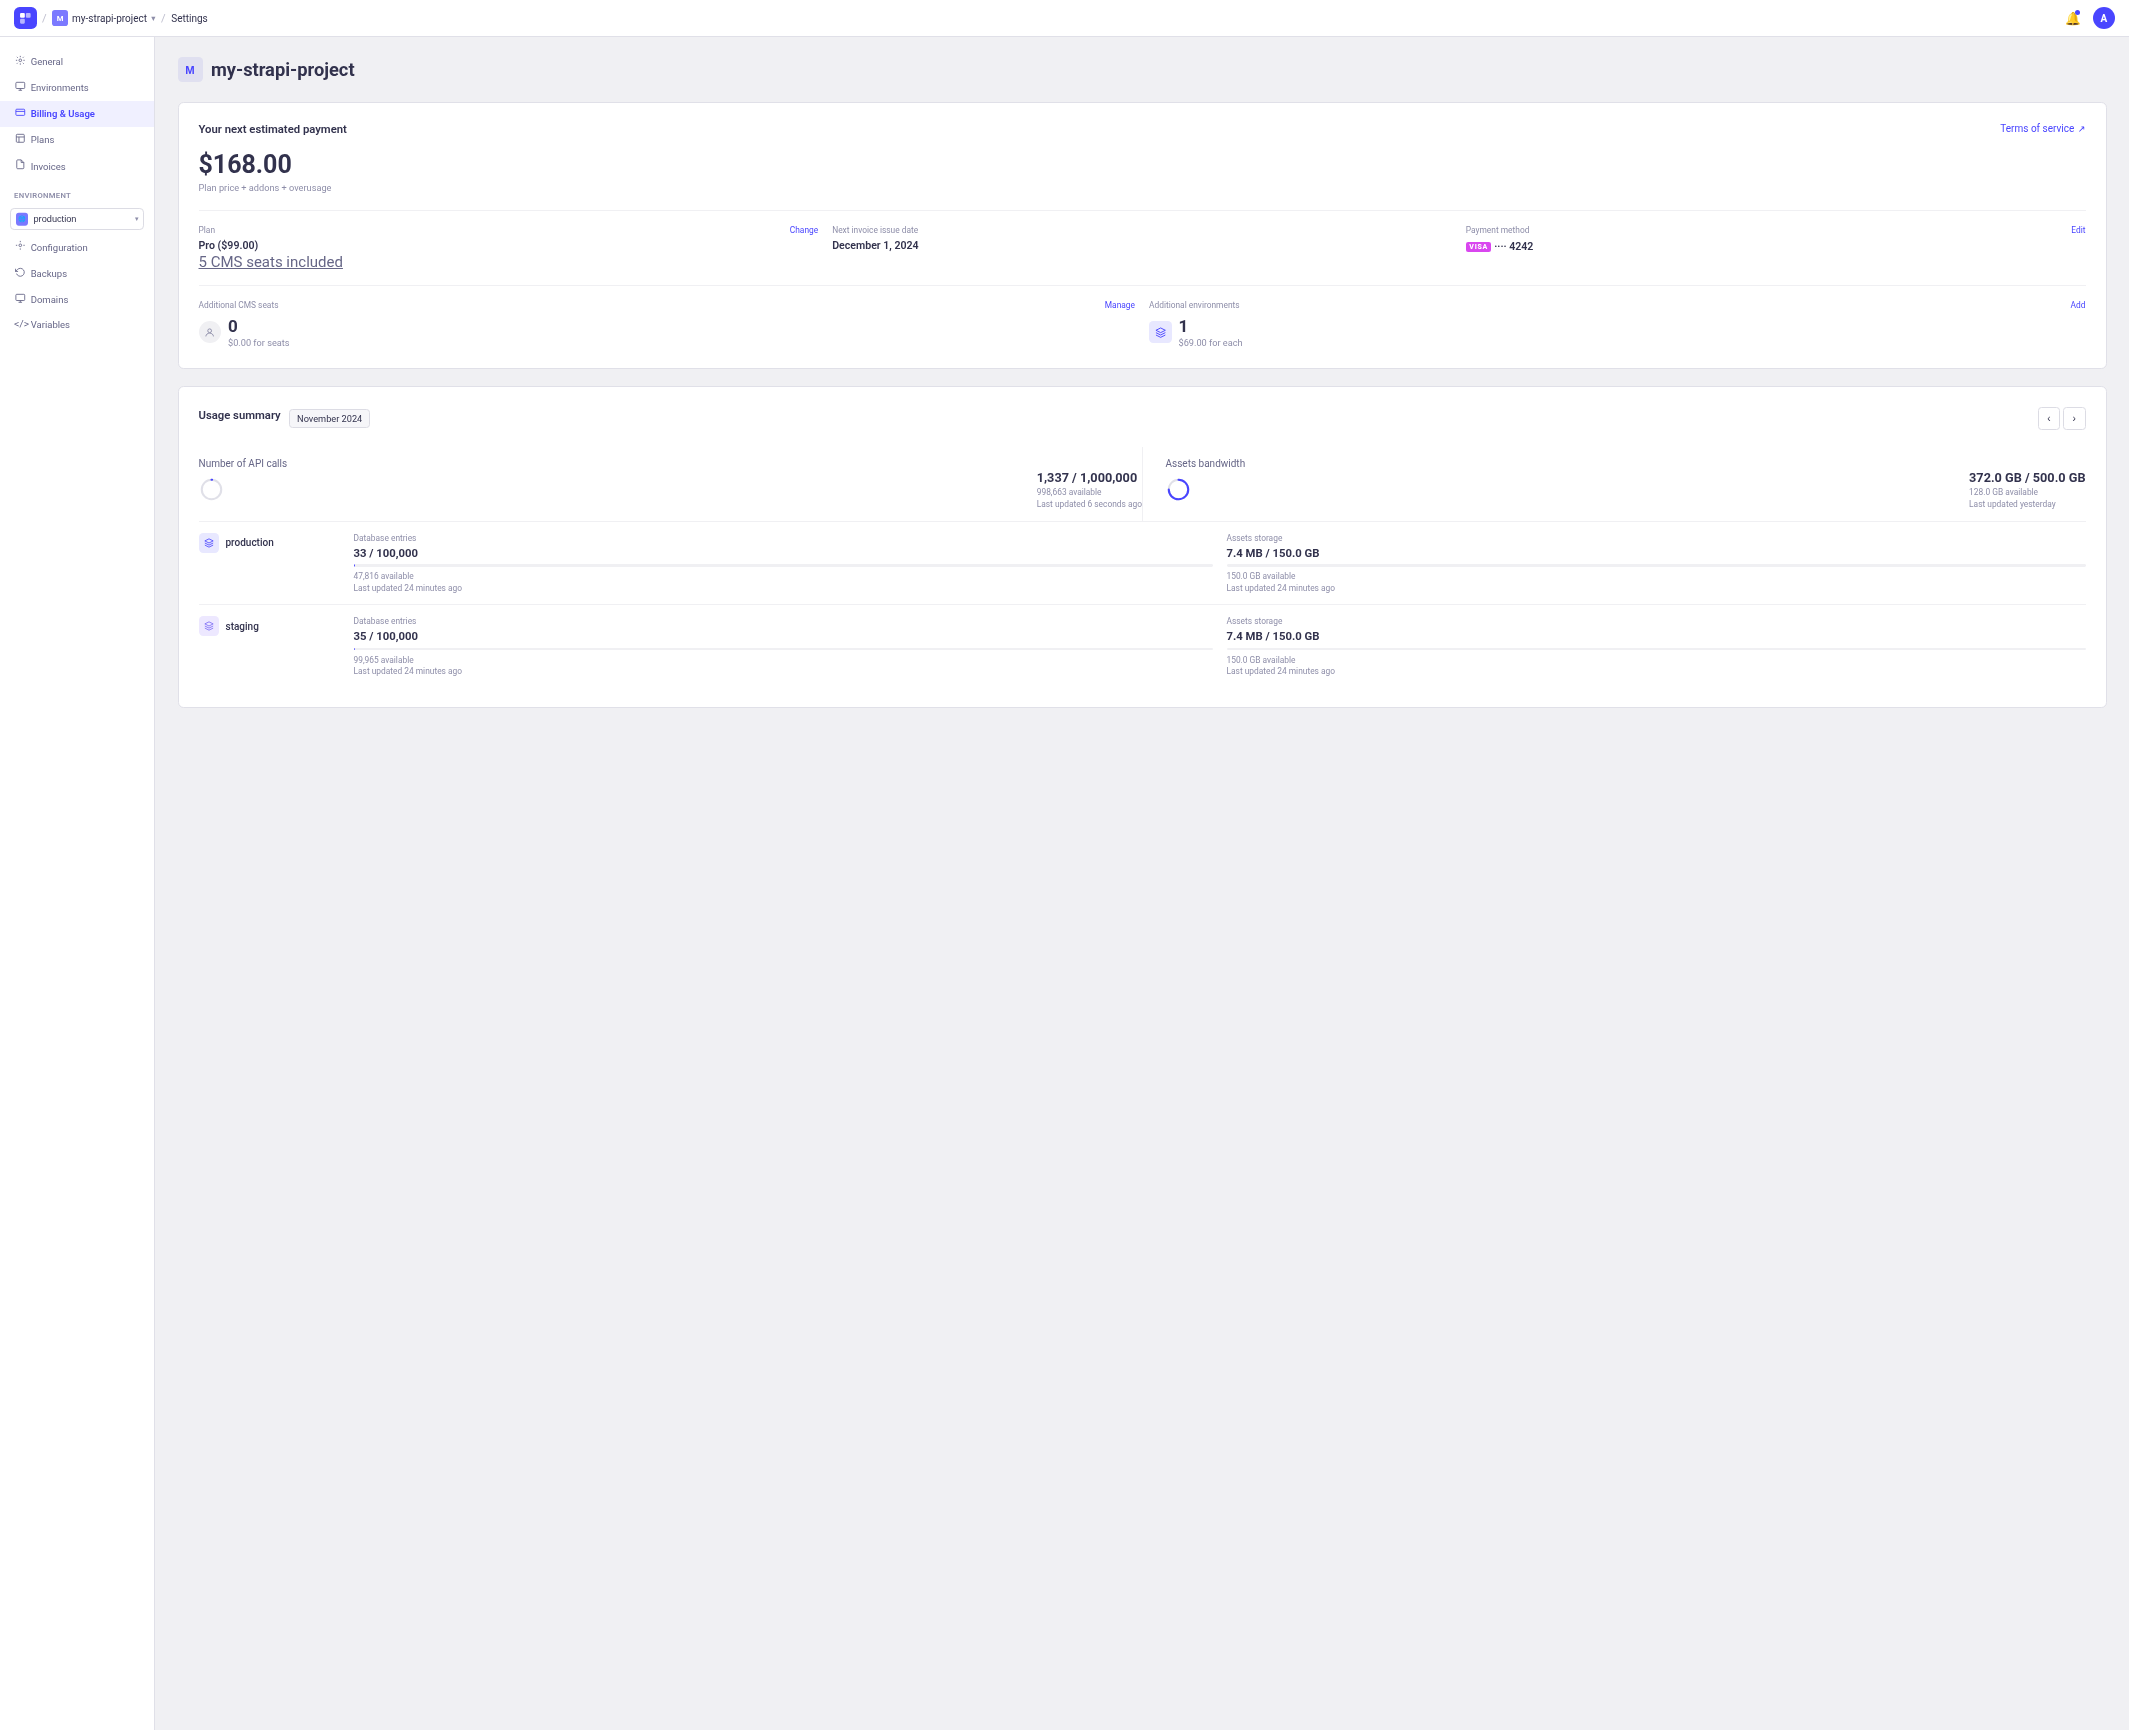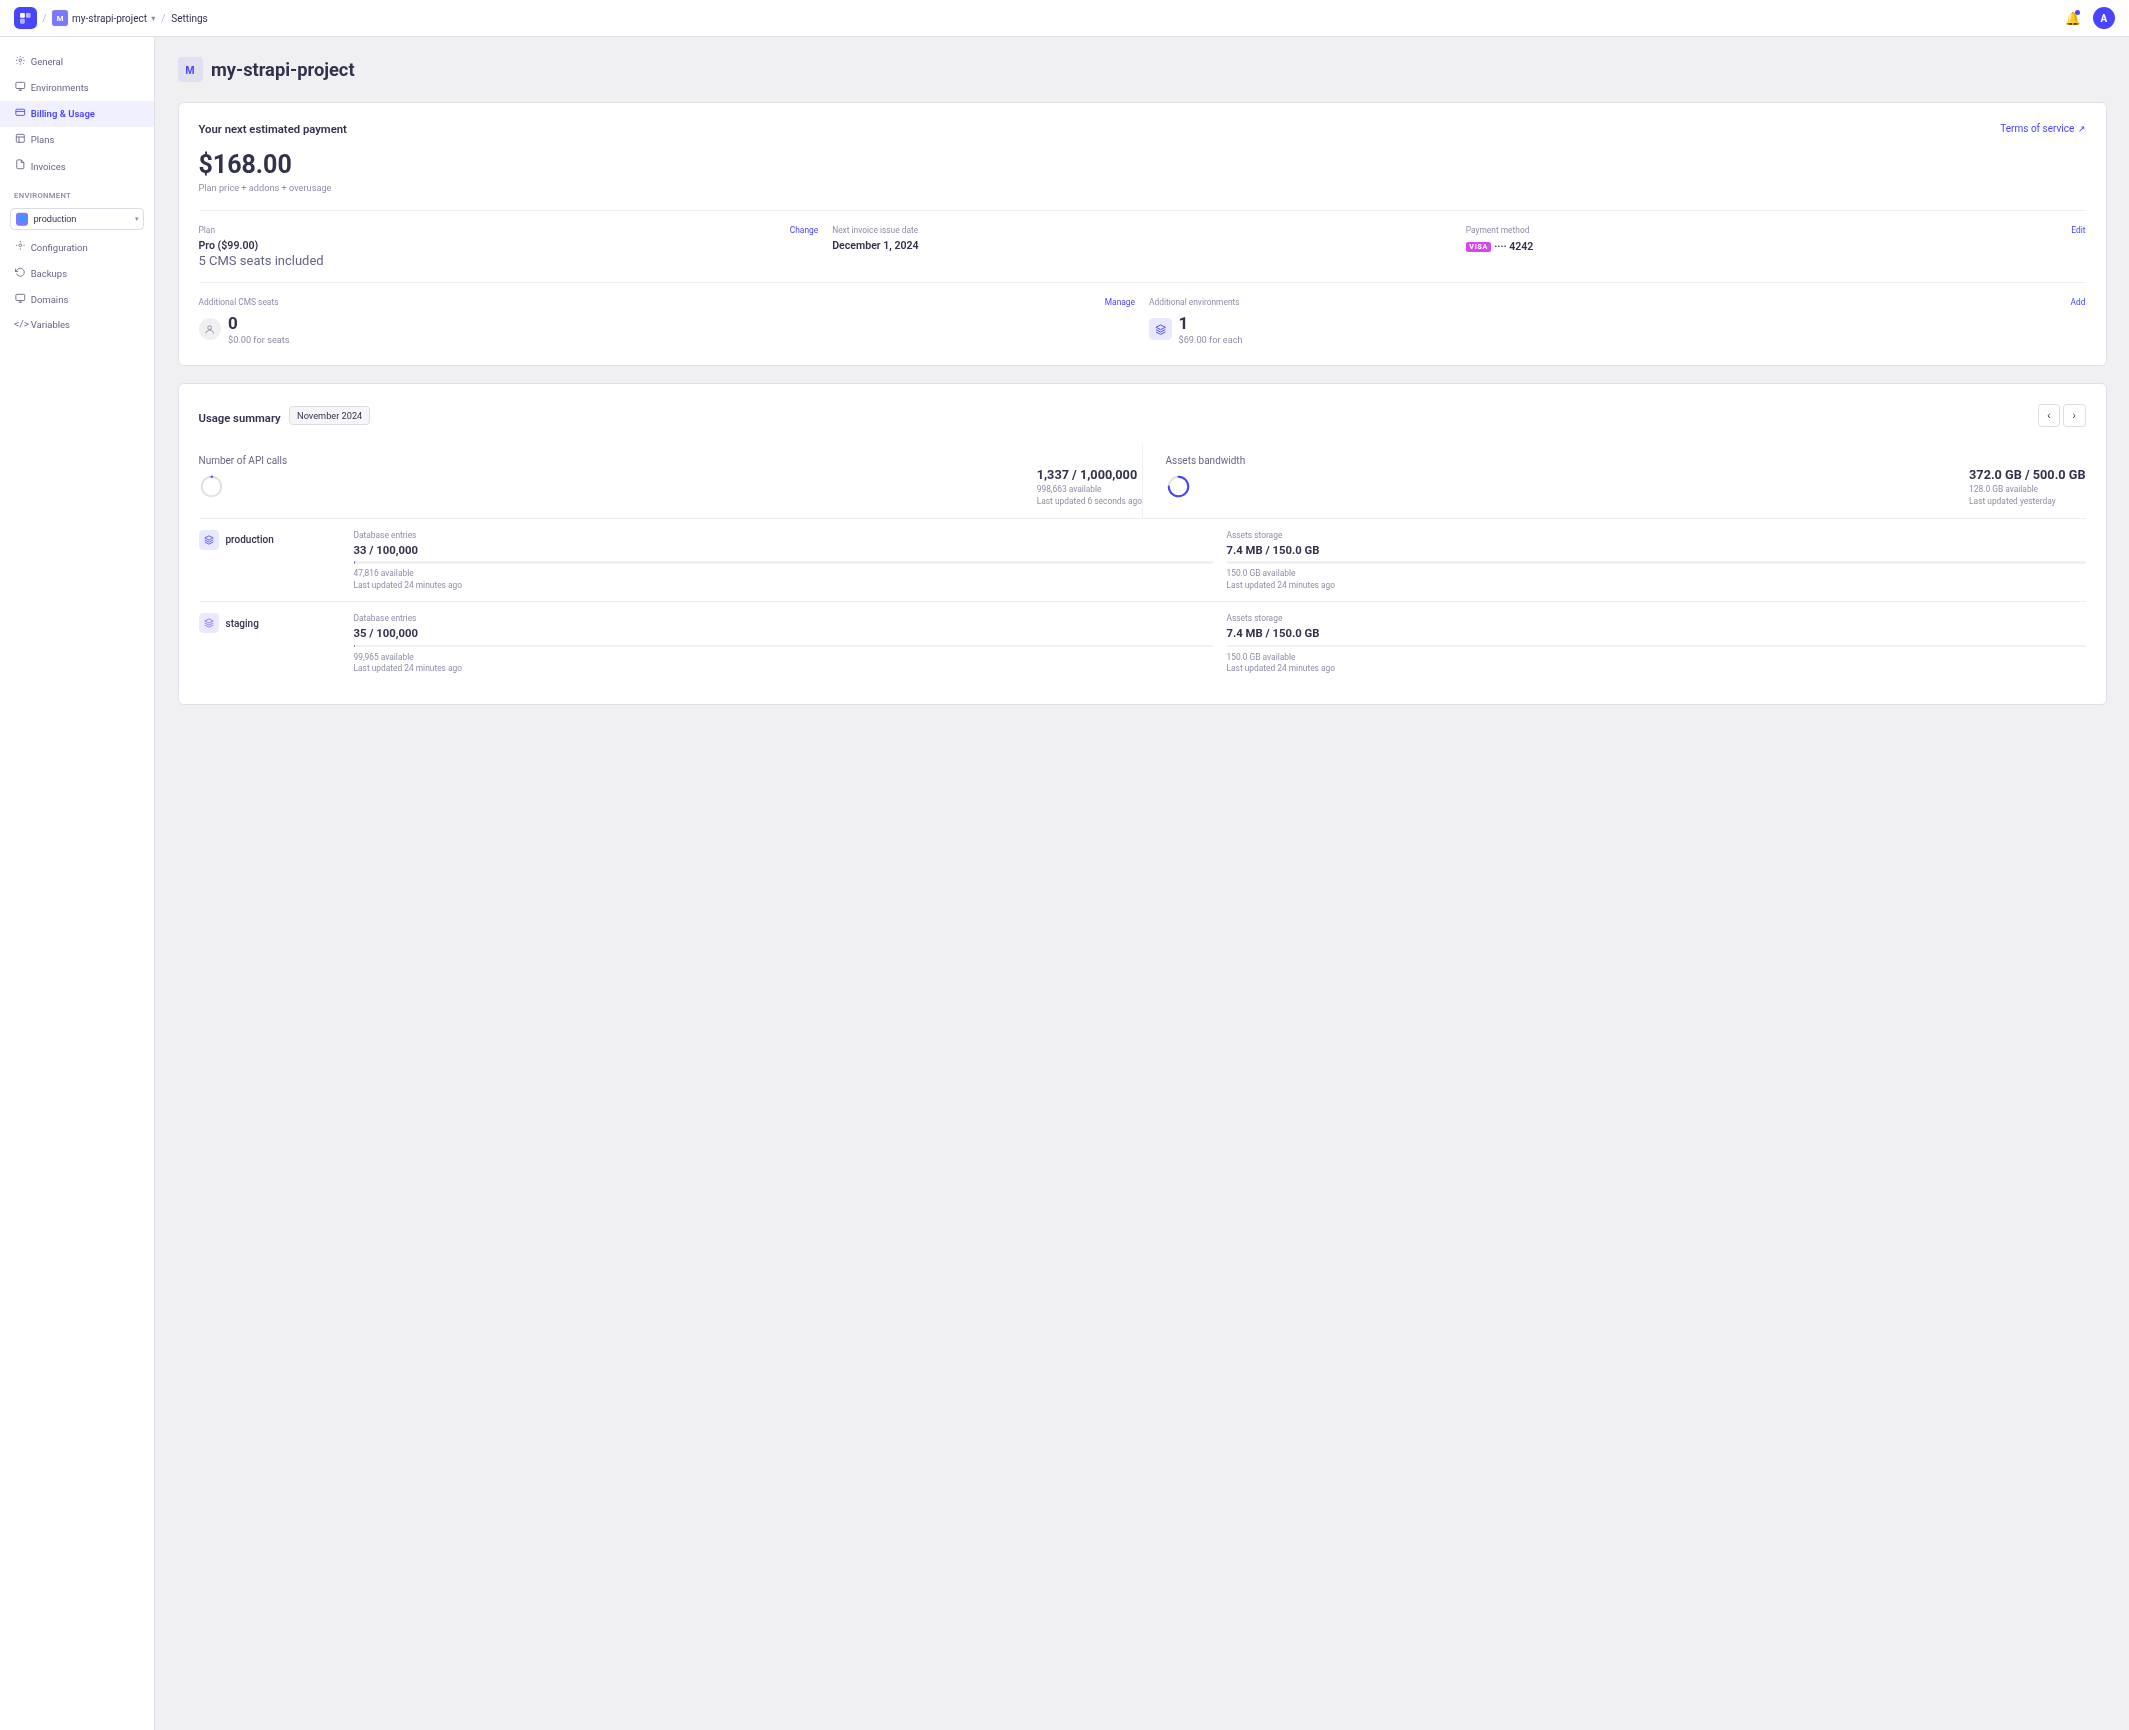--- a/index.html
+++ b/index.html
@@ -49,36 +49,36 @@
     .payment-title { font-size: 11.3px; font-weight: 600; color: #32324d; }
     .terms-link { display: flex; align-items: flex-start; gap: 3.5px; color: #4945ff; font-size: 10px; text-decoration: none; cursor: pointer; }
     .terms-link-icon { font-size: 9.2px; }
     .payment-amount { font-size: 25px; font-weight: 700; color: #32324d; margin-bottom: 2.8px; }
     .payment-subtitle { font-size: 9.2px; color: #8e8ea9; margin-bottom: 17px; }
 
     .payment-grid { display: grid; grid-template-columns: 1fr 1fr 1fr; gap: 14px; border-top: 0.7px solid #f0f0f3; padding-top: 14px; }
     .payment-cell-label { font-size: 8.4px; color: #8e8ea9; margin-bottom: 4.2px; display: flex; justify-content: space-between; align-items: center; gap: 41px; }
     .payment-cell-link { color: #4945ff; font-size: 8.4px; cursor: pointer; }
     .payment-cell-main { font-size: 10.6px; font-weight: 600; color: #32324d; margin-bottom: 1.4px; }
-    .payment-cell-sub { font-size: 13px; color: #666687; }
+    .payment-cell-sub { font-size: 15px; color: #666687; text-decoration: underline; }
 
     .visa-logo { display: inline-flex; align-items: center; gap: 2.8px; }
     .visa-badge { background: #d946ef; color: #fff; font-size: 7px; font-weight: 800; padding: 0.7px 3.5px; border-radius: 2.1px; letter-spacing: 0.7px; }
 
     
     .seats-grid { display: grid; grid-template-columns: 1fr 1fr; gap: 14px; border-top: 0.7px solid #f0f0f3; padding-top: 14px; margin-top: 14px; }
     .seat-row { display: flex; align-items: center; gap: 7px; margin-top: 5.6px; }
     .seat-avatar { width: 22.5px; height: 22.5px; background: #f0f0f3; border-radius: 50%; display: flex; align-items: center; justify-content: center; color: #8e8ea9; font-size: 10.6px; }
     .seat-env-icon { width: 22.5px; height: 22.5px; background: #e8e8ff; border-radius: 4.2px; display: flex; align-items: center; justify-content: center; font-size: 10px; }
     .seat-count { font-size: 17px; font-weight: 700; color: #32324d; }
     .seat-desc { font-size: 9.2px; color: #8e8ea9; margin-top: 1.4px; }
 
     
     .usage-header { display: flex; justify-content: space-between; align-items: center; margin-bottom: 17px; }
-    .usage-title-group { display: flex; align-items: flex-end; gap: 8.4px; }
+    .usage-title-group { display: flex; align-items: flex-start; gap: 8.4px; }
     .usage-title { font-size: 11.3px; font-weight: 600; color: #32324d; }
     .usage-period { background: #f6f6f9; border: 0.7px solid #dcdce4; border-radius: 3.5px; padding: 2.8px 7px; font-size: 9.2px; color: #32324d; }
     .usage-nav { display: flex; gap: 2.8px; }
     .usage-nav-btn { width: 22.5px; height: 22.5px; border: 0.7px solid #dcdce4; border-radius: 3.5px; background: #fff; display: flex; align-items: center; justify-content: center; cursor: pointer; color: #32324d; font-size: 10px; }
 
     .usage-metrics { display: grid; grid-template-columns: 1fr 1fr; gap: 0; }
     .usage-metric { padding: 11.3px 0; border-bottom: 0.7px solid #f0f0f3; }
     .usage-metric:nth-child(2) { padding-left: 22.5px; border-left: 0.7px solid #f0f0f3; }
     .usage-metric-label { font-size: 10px; color: #666687; margin-bottom: 1px; }
     .usage-metric-row { display: flex; align-items: center; gap: 8.4px; justify-content: space-between; }

